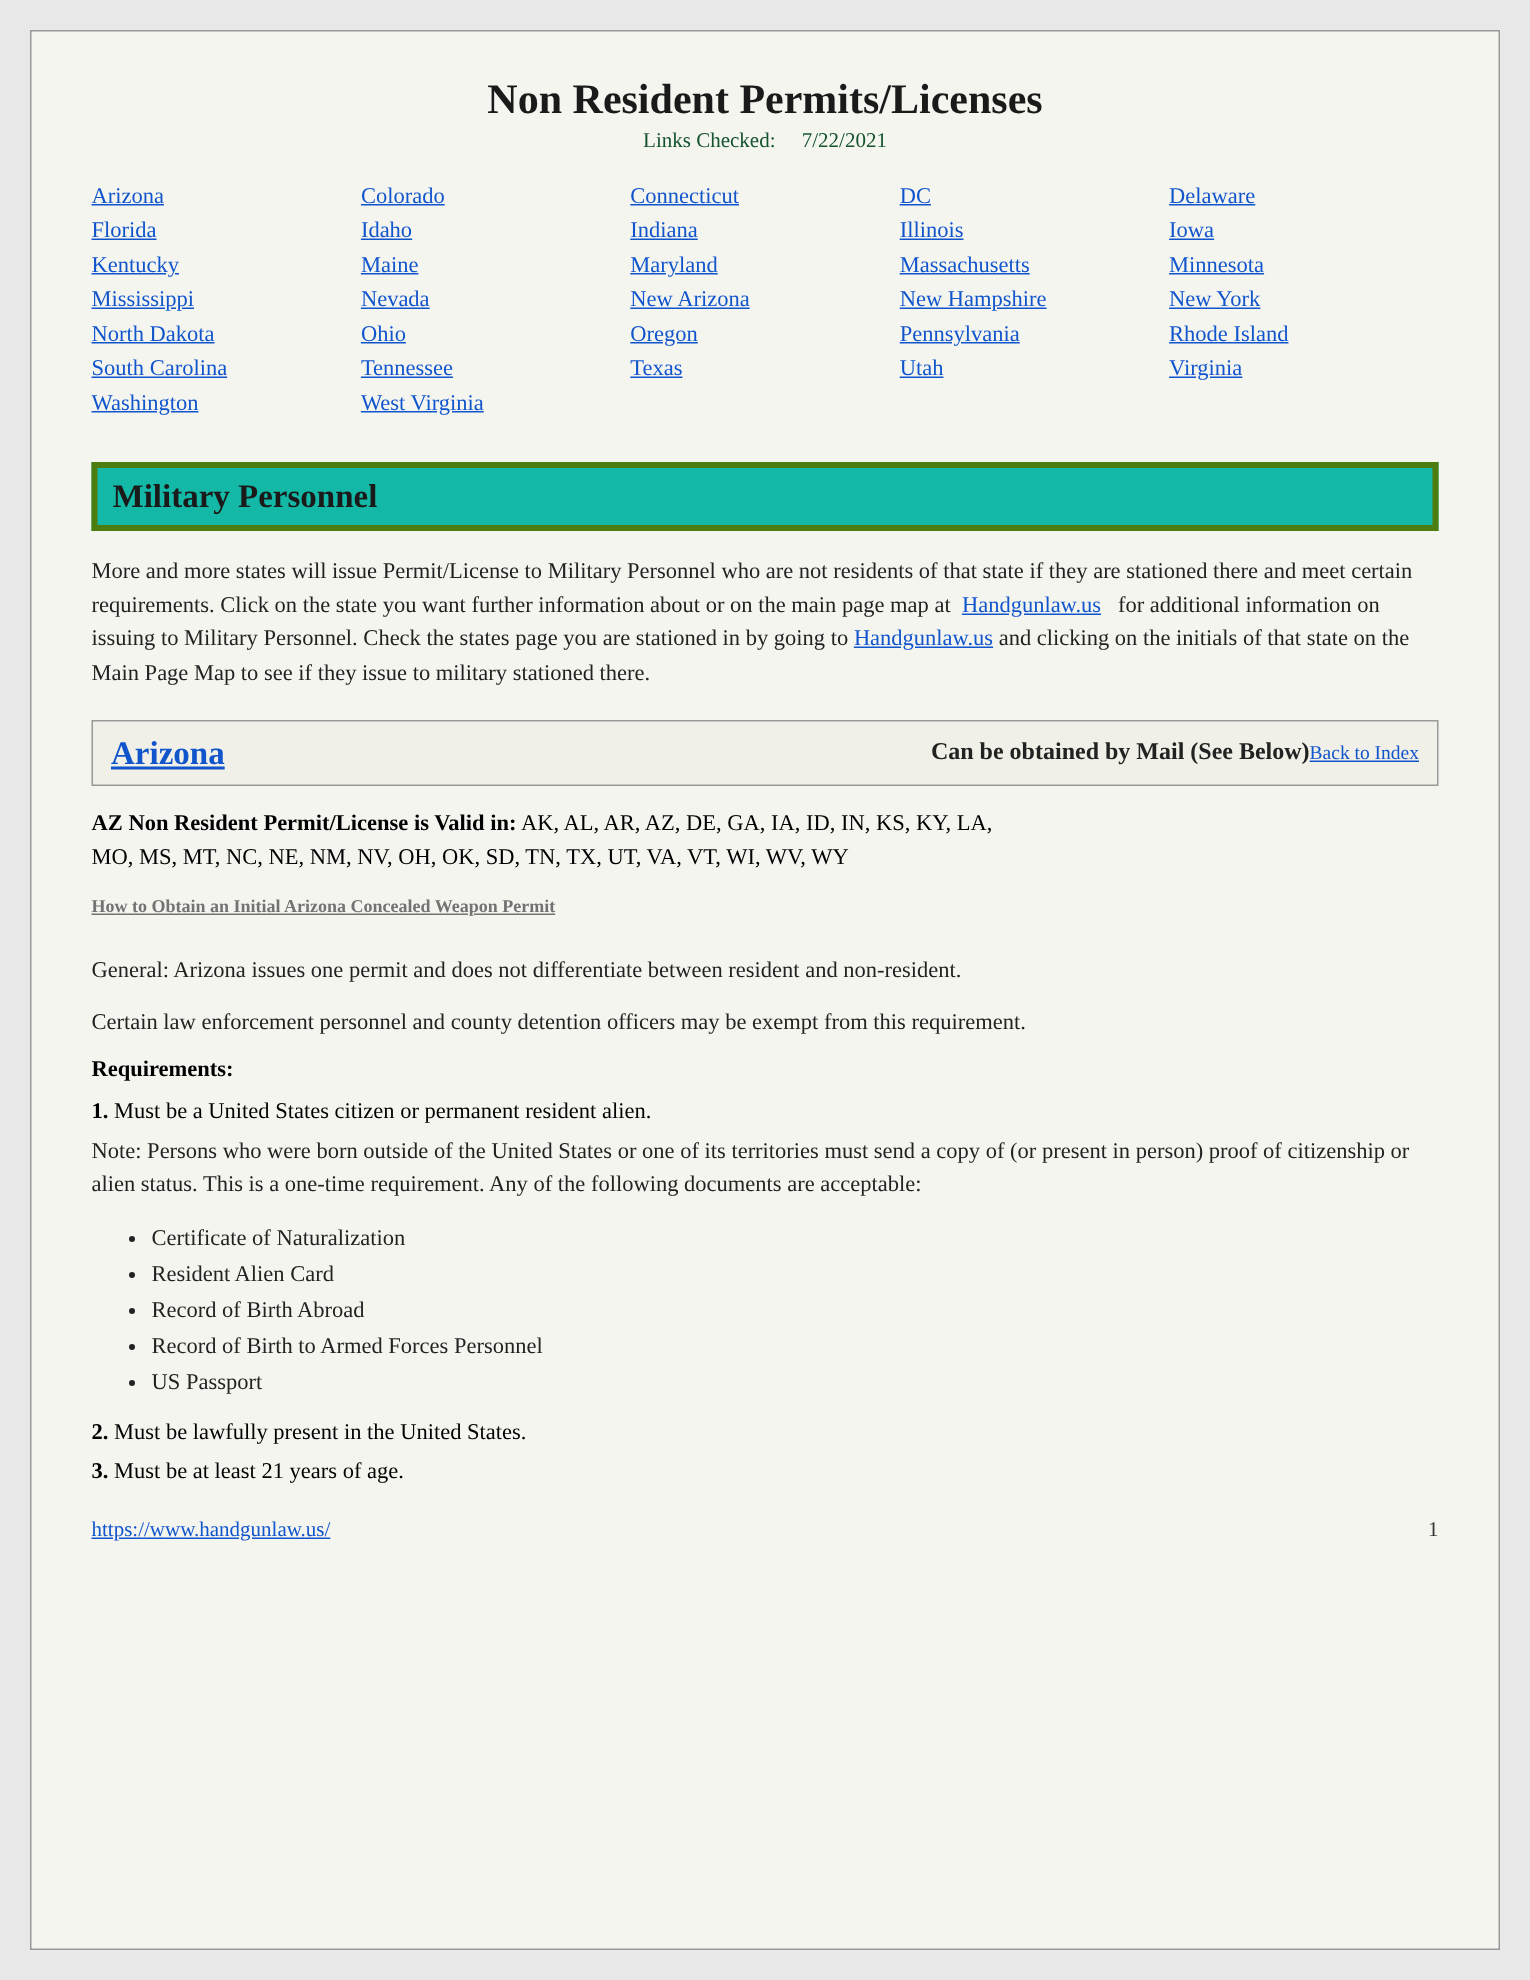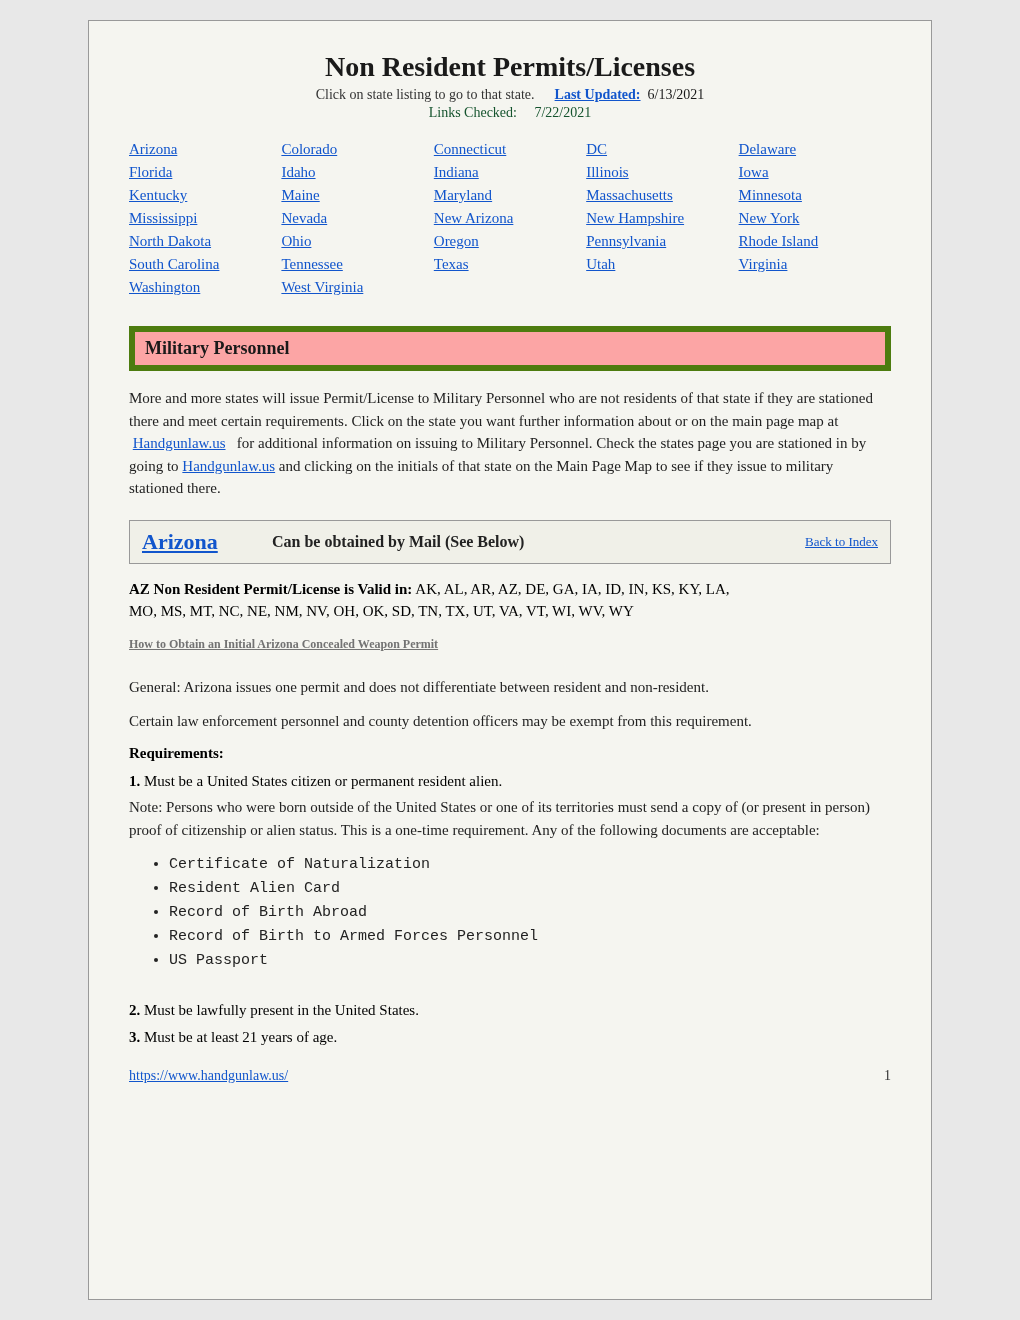--- a/index.html
+++ b/index.html
@@ -7,21 +7,21 @@
       font-family: Times New Roman, serif;
       font-size: 15px;
       background: #e8e8e8;
       display: flex;
       justify-content: center;
       padding: 20px;
     }
     .page {
       background: #f5f5f0;
       border: 1px solid #999;
-      width: 844px;
+      width: 980px;
       min-height: 1280px;
       padding: 30px 40px;
     }
     h1.main-title {
       text-align: center;
       font-size: 28px;
       font-weight: bold;
       color: #1a1a1a;
       margin-bottom: 4px;
     }
@@ -58,24 +58,24 @@
       gap: 6px 0;
       margin-bottom: 30px;
     }
     .state-link {
       color: #1155cc;
       text-decoration: underline;
       font-size: 15px;
       cursor: pointer;
     }
     .section-header {
-      background: #fca5a5;
-      border: 6px solid #4d7c0f;
+      background: #14b8a6;
+      border: 4px solid #4d7c0f;
       padding: 6px 10px;
-      font-size: 18px;
+      font-size: 22px;
       font-weight: bold;
       color: #1a1a1a;
       margin-bottom: 16px;
     }
     .body-text {
       font-size: 15px;
       line-height: 1.5;
       color: #222;
       margin-bottom: 12px;
     }
@@ -93,21 +93,21 @@
       font-weight: bold;
       color: #1155cc;
       text-decoration: underline;
       min-width: 130px;
     }
     .arizona-subtitle {
       font-size: 16px;
       font-weight: bold;
       color: #222;
       flex: 1;
-      text-align: left;
+      text-align: right;
     }
     .back-to-index {
       font-size: 13px;
       color: #1155cc;
       text-decoration: underline;
       cursor: pointer;
     }
     .bold-text {
       font-weight: bold;
     }
@@ -125,22 +125,21 @@
       display: block;
       margin-bottom: 24px;
     }
     .requirements-header {
       font-weight: bold;
       font-size: 15px;
       margin-bottom: 8px;
     }
     ul.doc-list {
       margin-left: 40px;
-      margin-bottom: 26px;
-      font-family: Liberation Mono, monospace;
+      margin-bottom: 10px;
     }
     ul.doc-list li {
       font-size: 15px;
       line-height: 1.6;
       color: #222;
     }
     .numbered-item {
       font-size: 15px;
       line-height: 1.5;
       margin-bottom: 4px;
@@ -161,27 +160,20 @@
       color: #333;
     }
   </style>
 </head>
 <body>
 
 <div class="page">
 
   <h1 class="main-title">Non Resident Permits/Licenses</h1>
 
-  <div class="subtitle-row">
-    <span class="subtitle-text">Click on state listing to go to that state.</span>
-    <span class="last-updated">
-      <span class="label">Last Updated:</span>
-      &nbsp;<span>6/13/2021</span>
-    </span>
-  </div>
   <div class="links-checked">
     <span>Links Checked:</span>
     &nbsp;&nbsp;&nbsp;
     <span>7/22/2021</span>
   </div>
 
   <div class="state-grid" id="state-grid">
   <a class="state-link">Arizona</a>
       <a class="state-link">Colorado</a>
       <a class="state-link">Connecticut</a>

